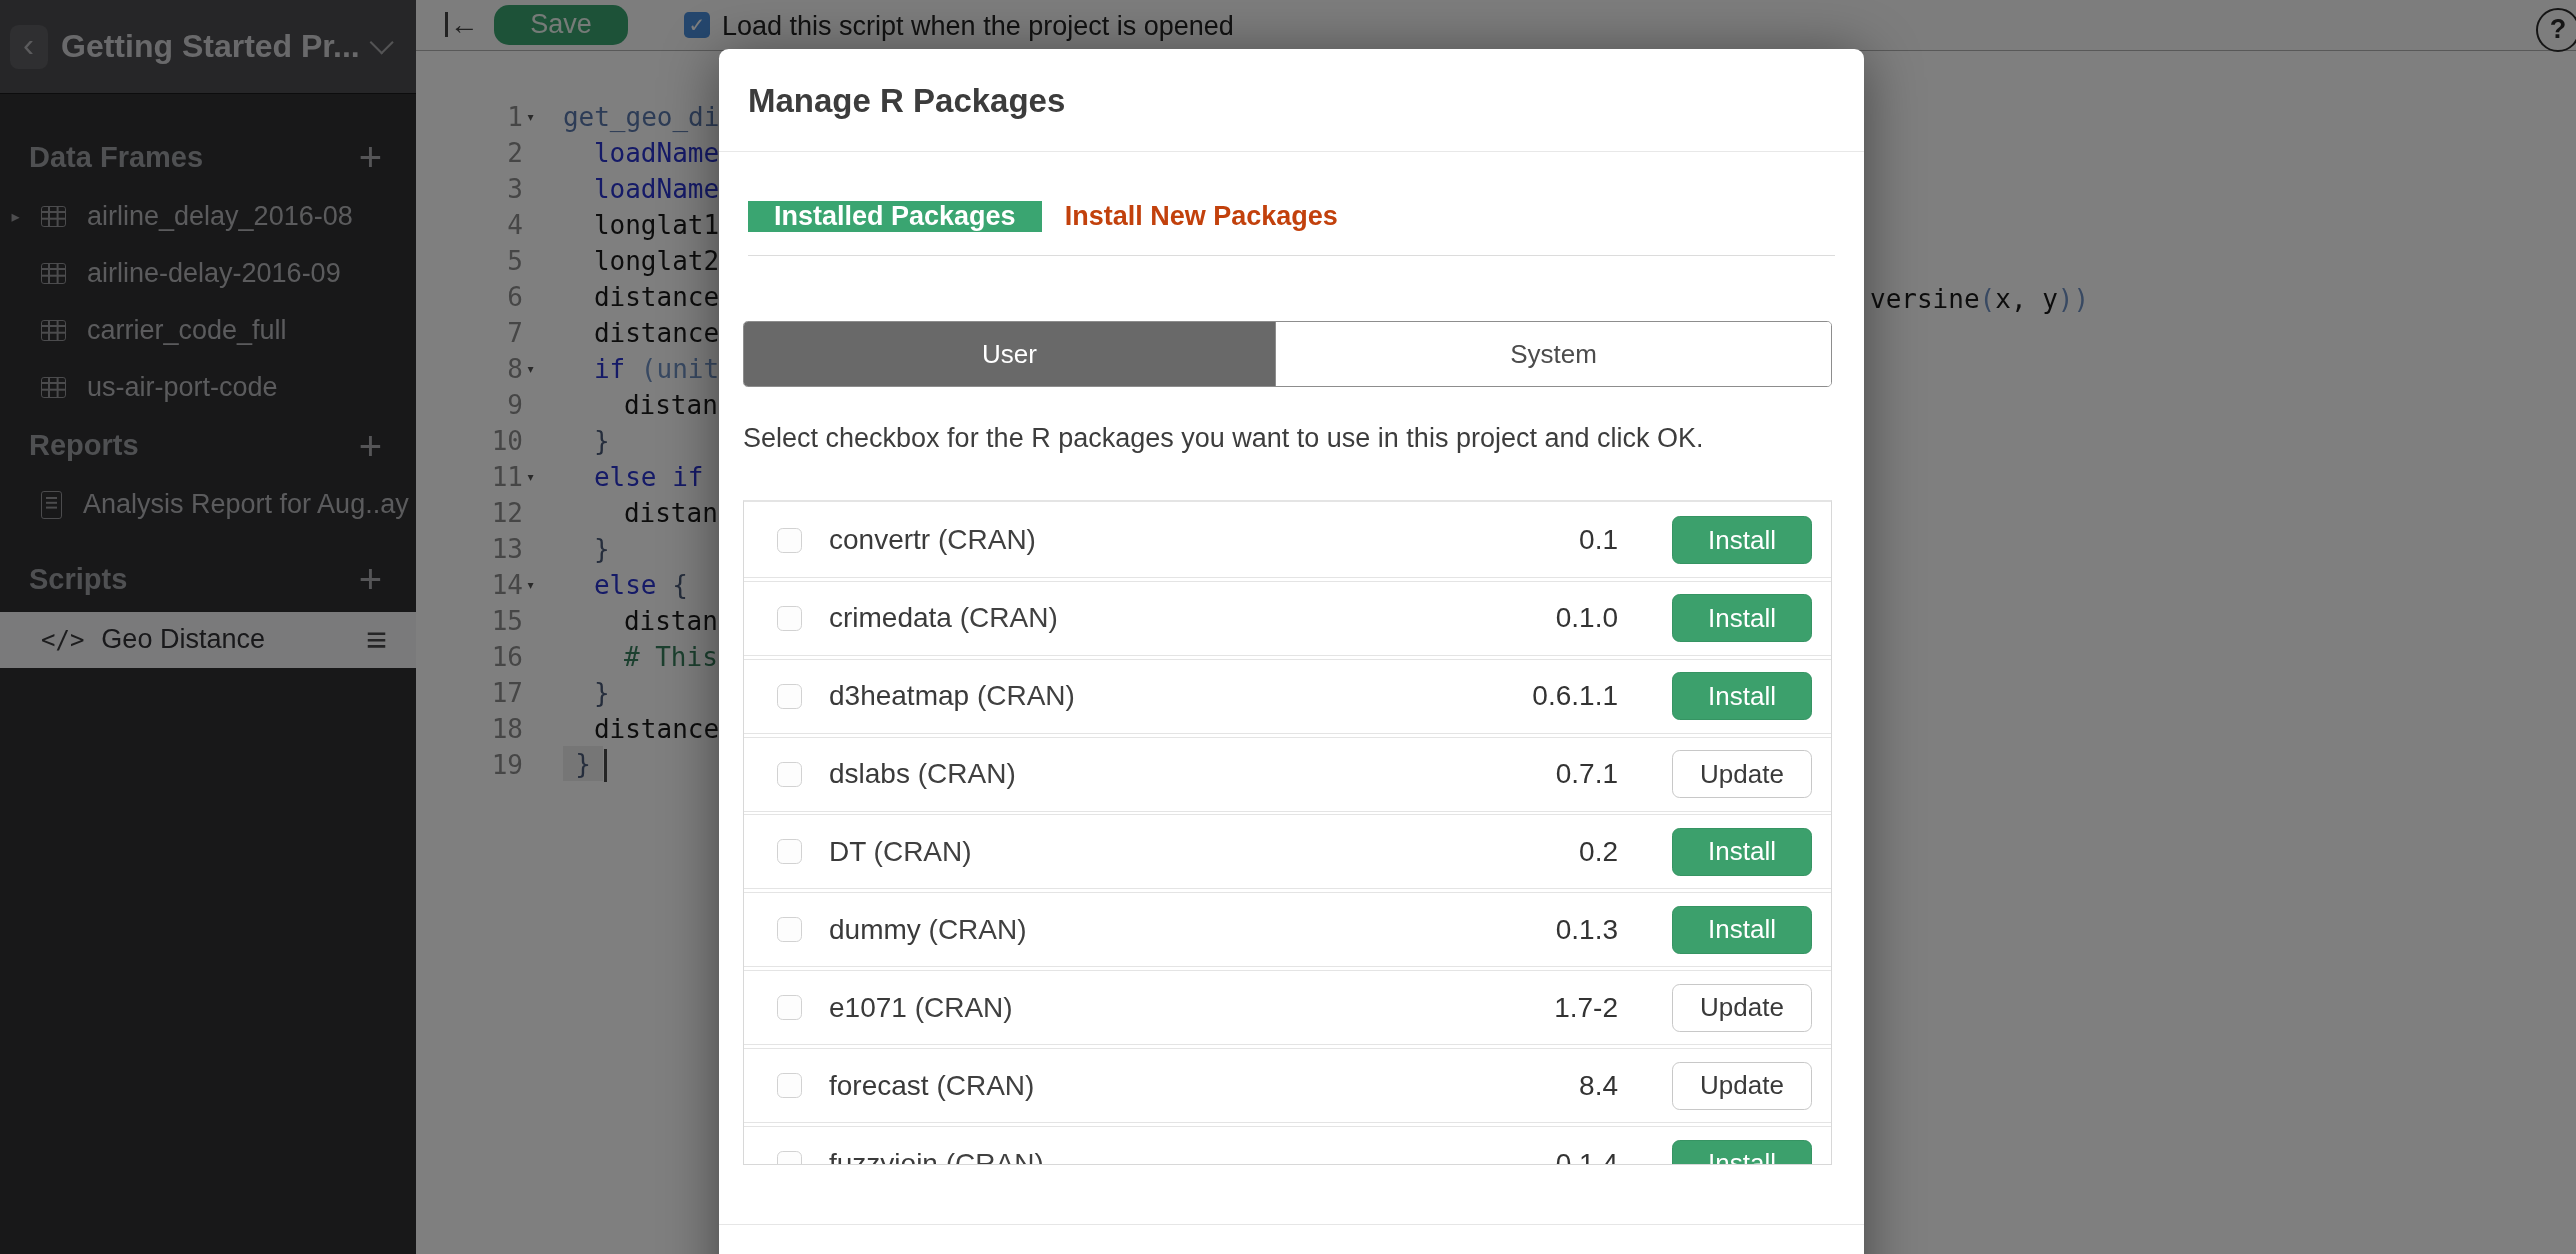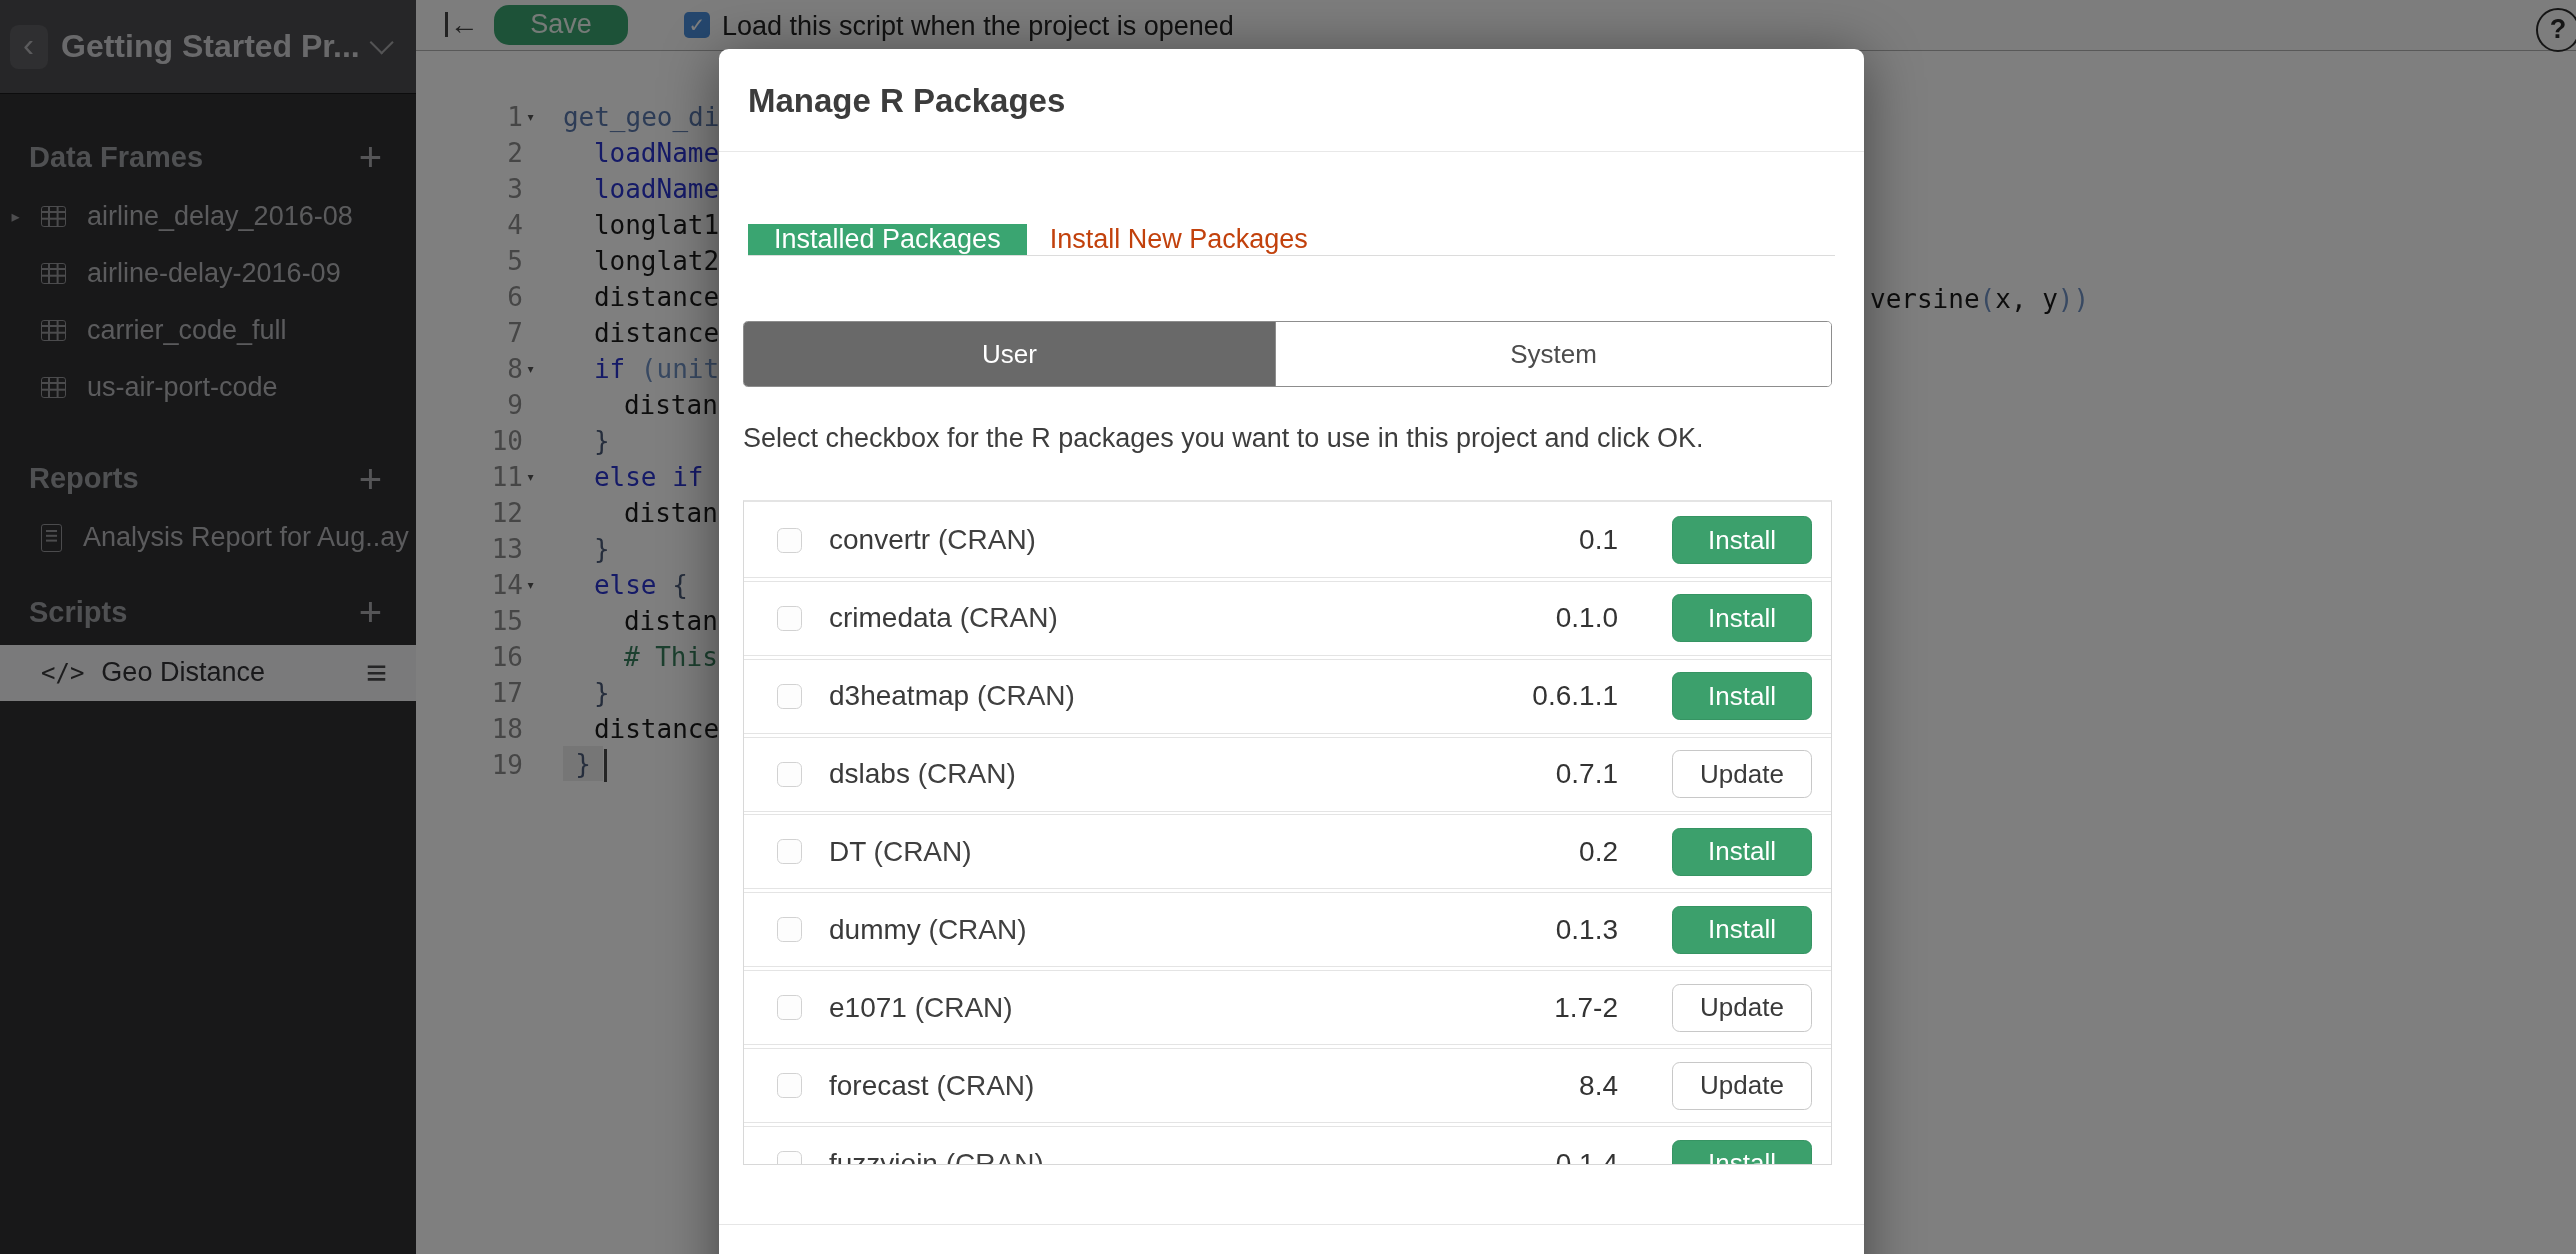--- a/index.html
+++ b/index.html
@@ -58,21 +58,21 @@
   .right-frag{position:absolute;left:1454px;height:36px;display:flex;align-items:center;
               font-family:"DejaVu Sans Mono",monospace;font-size:26px;white-space:pre;}
 
   
   .overlay{position:absolute;inset:0;background:rgba(0,0,0,0.5);z-index:10;}
   .modal{position:absolute;left:719px;top:49px;width:1145px;height:1341px;background:#fff;border-radius:9.6px;
          box-shadow:0 7.7px 57px rgba(0,0,0,0.45);z-index:20;}
   .m-title{position:absolute;left:29px;top:33px;font-size:33px;font-weight:bold;color:#3c3c3c;}
   .m-div1{position:absolute;left:0;right:0;top:102px;height:1px;background:#e8e8e8;}
   .m-tabs{position:absolute;left:29px;right:29px;top:128px;height:78px;border-bottom:1px solid #dcdcdc;
-          display:flex;align-items:flex-end;}
+          display:flex;align-items:center;font-weight:bold;}
   .tab-active{background:#3aa571;color:#fff;font-size:27px;display:flex;align-items:center;padding:0 26px;}
   .tab-inactive{color:#c2410c;font-size:27px;display:flex;align-items:center;margin-left:23px;}
   .m-seg{position:absolute;left:24px;top:272px;width:1089px;height:66px;border:1px solid #8d8d8d;border-radius:4.8px;
          box-sizing:border-box;display:flex;overflow:hidden;}
   .seg-user{width:531px;background:#696969;color:#fff;font-size:26px;display:flex;align-items:center;justify-content:center;}
   .seg-system{flex:1;background:#fff;color:#4c4c4c;font-size:26px;border-left:1px solid #8d8d8d;
               display:flex;align-items:center;justify-content:center;}
   .m-instr{position:absolute;left:24px;top:374px;font-size:27px;color:#3d3d3d;}
   .m-list{position:absolute;left:24px;top:451px;width:1089px;height:665px;box-sizing:border-box;
           border:1px solid #d8d8d8;border-top:2.9px solid #e4e4e4;overflow:hidden;background:#fff;}
@@ -117,21 +117,21 @@
         <span>airline-delay-2016-09</span>
       </div>
       <div class="side-item">
         <span class="tbl-icon"></span>
         <span>carrier_code_full</span>
       </div>
       <div class="side-item">
         <span class="tbl-icon"></span>
         <span>us-air-port-code</span>
       </div>
-      <div class="side-section-header" style="margin-top: 41px; gap: 24px;">
+      <div class="side-section-header" style="margin-top: 8px; gap: 24px;">
         <span>Reports</span>
         <span class="plus">+</span>
       </div>
       <div class="side-item" style="margin-top: 8.6px;">
         <span class="doc-icon"></span>
         <span>Analysis Report for Aug..ay</span>
       </div>
       <div class="side-section-header" style="margin-top: 24px;">
         <span>Scripts</span>
         <span class="plus">+</span>

